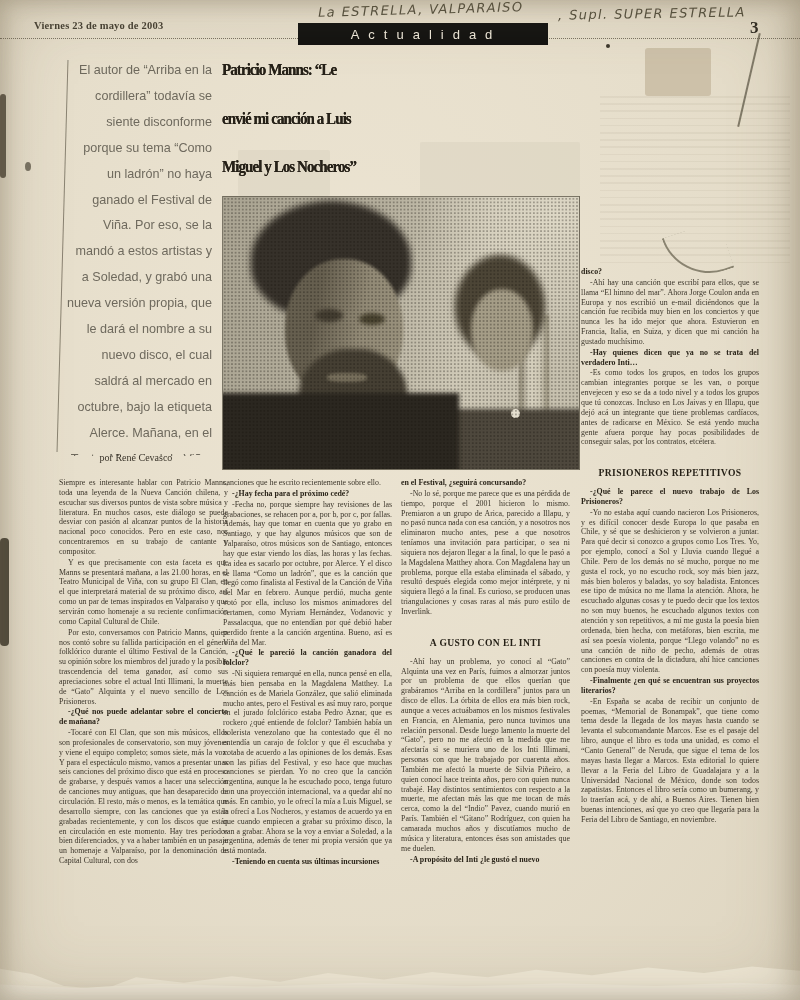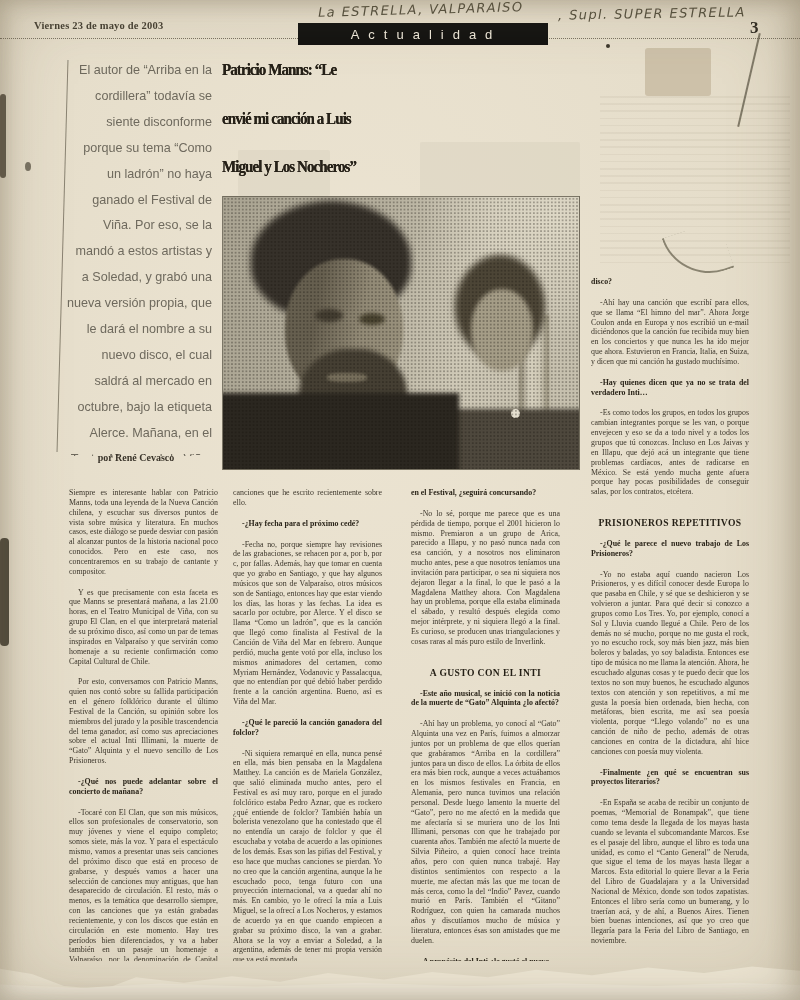--- a/index.html
+++ b/index.html
@@ -40,21 +40,21 @@
         background:#55503e;opacity:.7;transform:rotate(13deg);}
   .pen-curve{position:absolute;left:668px;top:228px;width:58px;height:48px;
         border:0;border-left:2px solid #5a5542;border-bottom:2px solid #5a5542;
         border-bottom-left-radius:60px;opacity:.65;transform:rotate(-18deg);}
   
   .lead-rule{position:absolute;left:62px;top:60px;width:1px;height:392px;background:#8a8372;transform:rotate(1.6deg);}
   .lead{position:absolute;left:66px;top:58px;width:146px;height:398px;
         font-family:"Liberation Sans",sans-serif;font-size:12.6px;line-height:25.9px;
         color:#6e695d;text-align:right;overflow:hidden;}
   .byline{position:absolute;left:60px;top:452px;width:152px;text-align:center;
-        font-size:10px;font-weight:bold;color:#3a342a;}
+        font-size:10px;font-weight:normal;color:#3a342a;}
   
   .photo{position:absolute;left:222px;top:196px;width:358px;height:274px;overflow:hidden;
         border:1px solid rgba(62,56,44,.55);box-sizing:border-box;
         background:linear-gradient(104deg,#aaa492 0%,#b5af9d 38%,#cfc9b7 66%,#c4beac 100%);}
   .photo .p-abs{position:absolute;}
   .p-bright{left:55%;top:-12%;width:55%;height:65%;
         background:radial-gradient(ellipse at 70% 30%, #ded8c6 0%, rgba(222,216,198,0) 70%);}
   .p-hair{left:28px;top:4px;width:160px;height:118px;border-radius:50% 50% 45% 45%;
         background:#36312a;filter:blur(3px);}
   .p-face{left:62px;top:62px;width:118px;height:142px;border-radius:48%;
@@ -69,21 +69,21 @@
   .p-face2{left:248px;top:92px;width:62px;height:82px;border-radius:48%;background:#a59d87;filter:blur(2px);}
   .p-pole{left:296px;top:118px;width:30px;height:150px;
         background:linear-gradient(90deg,#8d8672 0%,#d7d1bf 35%,#cfc9b6 70%,#968f7a 100%);filter:blur(.8px);}
   .p-table{left:188px;top:212px;width:180px;height:66px;background:#4e4albu;background:#4e483d;filter:blur(2px);}
   .p-dot{left:288px;top:212px;width:9px;height:9px;border-radius:50%;background:#e5dfcf;filter:blur(.5px);}
   .p-halftone{inset:0;background-image:radial-gradient(rgba(20,16,10,.30) .7px, rgba(0,0,0,0) 1.25px);
         background-size:3.6px 3.6px;}
   
   .col{position:absolute;font-size:7.9px;line-height:9.85px;color:#3b352a;
         text-align:justify;overflow:hidden;}
-  .col p{margin:11px;text-indent:9px;}
+  .col p{margin:1px;text-indent:9px;}
   .col p.q{font-weight:bold;color:#2a2419;}
   .col p.ni{text-indent:0;}
   .col p.subhead{text-align:center;font-weight:bold;font-size:9.6px;letter-spacing:.4px;
         margin:21px 0 9px;text-indent:0;color:#241f15;}
   #col1{left:58px;top:477px;width:171px;height:484px;}
   #col2{left:222px;top:477px;width:171px;height:484px;}
   #col3{left:400px;top:477px;width:171px;height:484px;}
   #col4{left:580px;top:266px;width:180px;height:694px;}
   
   .speck-a{position:absolute;left:0;top:94px;width:6px;height:84px;background:#3e382c;border-radius:3px;opacity:.8;}
@@ -155,21 +155,20 @@
       <p class="q">-¿Hay fecha para el próximo cedé?</p>
       <p class="n">-Fecha no, porque siempre hay revisiones de las grabaciones, se rehacen por a, por b, por c, por fallas. Además, hay que tomar en cuenta que yo grabo en Santiago, y que hay algunos músicos que son de Valparaíso, otros músicos son de Santiago, entonces hay que estar viendo los días, las horas y las fechas. La idea es sacarlo por octubre, por Alerce. Y el disco se llama “Como un ladrón”, que es la canción que llegó como finalista al Festival de la Canción de Viña del Mar en febrero. Aunque perdió, mucha gente votó por ella, incluso los mismos animadores del certamen, como Myriam Hernández, Vodanovic y Passalacqua, que no entendían por qué debió haber perdido frente a la canción argentina. Bueno, así es Viña del Mar.</p>
       <p class="q">-¿Qué le pareció la canción ganadora del folclor?</p>
       <p class="n">-Ni siquiera remarqué en ella, nunca pensé en ella, más bien pensaba en la Magdalena Matthey. La canción es de Mariela González, que salió eliminada mucho antes, pero el Festival es así muy raro, porque en el jurado folclórico estaba Pedro Aznar, que es rockero ¿qué entiende de folclor? También había un bolerista venezolano que ha contestado que él no entendía un carajo de folclor y que él escuchaba y votaba de acuerdo a las opiniones de los demás. Esas son las pifias del Festival, y eso hace que muchas canciones se pierdan. Yo no creo que la canción argentina, aunque la he escuchado poco, tenga futuro con una proyección internacional, va a quedar ahí no más. En cambio, yo le ofrecí la mía a Luis Miguel, se la ofrecí a Los Nocheros, y estamos de acuerdo ya en que cuando empiecen a grabar su próximo disco, la van a grabar. Ahora se la voy a enviar a Soledad, a la argentina, además de tener mi propia versión que ya está montada.</p>
       <p class="q">-Teniendo en cuenta sus últimas incursiones</p>
     </div>
   <div class="col" id="col3">
       <p class="q ni">en el Festival, ¿seguirá concursando?</p>
       <p class="n">-No lo sé, porque me parece que es una pérdida de tiempo, porque el 2001 hicieron lo mismo. Premiaron a un grupo de Arica, parecido a Illapu, y no pasó nunca nada con esa canción, y a nosotros nos eliminaron mucho antes, pese a que nosotros teníamos una invitación para participar, o sea ni siquiera nos dejaron llegar a la final, lo que le pasó a la Magdalena Matthey ahora. Con Magdalena hay un problema, porque ella estaba eliminada el sábado, y resultó después elegida como mejor intérprete, y ni siquiera llegó a la final. Es curioso, se producen unas triangulaciones y cosas raras al más puro estilo de Inverlink.</p>
       <p class="subhead">A GUSTO CON EL INTI</p>
-      <p class="q">-Este año musical, se inició con la noticia de la muerte de “Gato” Alquinta ¿lo afectó?</p>
       <p class="n">-Ahí hay un problema, yo conocí al “Gato” Alquinta una vez en París, fuimos a almorzar juntos por un problema de que ellos querían que grabáramos “Arriba en la cordillera” juntos para un disco de ellos. La órbita de ellos era más bien rock, aunque a veces actuábamos en los mismos festivales en Francia, en Alemania, pero nunca tuvimos una relación personal. Desde luego lamento la muerte del “Gato”, pero no me afectó en la medida que me afectaría si se muriera uno de los Inti Illimani, personas con que he trabajado por cuarenta años. También me afectó la muerte de Silvia Piñeiro, a quien conocí hace treinta años, pero con quien nunca trabajé. Hay distintos sentimientos con respecto a la muerte, me afectan más las que me tocan de más cerca, como la del “Indio” Pavez, cuando murió en París. También el “Gitano” Rodríguez, con quien ha camarada muchos años y discutíamos mucho de música y literatura, entonces ésas son amistades que me duelen.</p>
       <p class="q">-A propósito del Inti ¿le gustó el nuevo</p>
     </div>
   <div class="col" id="col4">
       <p class="q ni">disco?</p>
       <p class="n">-Ahí hay una canción que escribí para ellos, que se llama “El himno del mar”. Ahora Jorge Coulon anda en Europa y nos escribió un e-mail diciéndonos que la canción fue recibida muy bien en los conciertos y que nunca les ha ido mejor que ahora. Estuvieron en Francia, Italia, en Suiza, y dicen que mi canción ha gustado muchísimo.</p>
       <p class="q">-Hay quienes dicen que ya no se trata del verdadero Inti…</p>
       <p class="n">-Es como todos los grupos, en todos los grupos cambian integrantes porque se les van, o porque envejecen y eso se da a todo nivel y a todos los grupos que tú conozcas. Incluso en Los Jaivas y en Illapu, que dejó acá un integrante que tiene problemas cardíacos, antes de radicarse en México. Se está yendo mucha gente afuera porque hay pocas posibilidades de conseguir salas, por los contratos, etcétera.</p>
       <p class="subhead">PRISIONEROS REPETITIVOS</p>
       <p class="q">-¿Qué le parece el nuevo trabajo de Los Prisioneros?</p>

